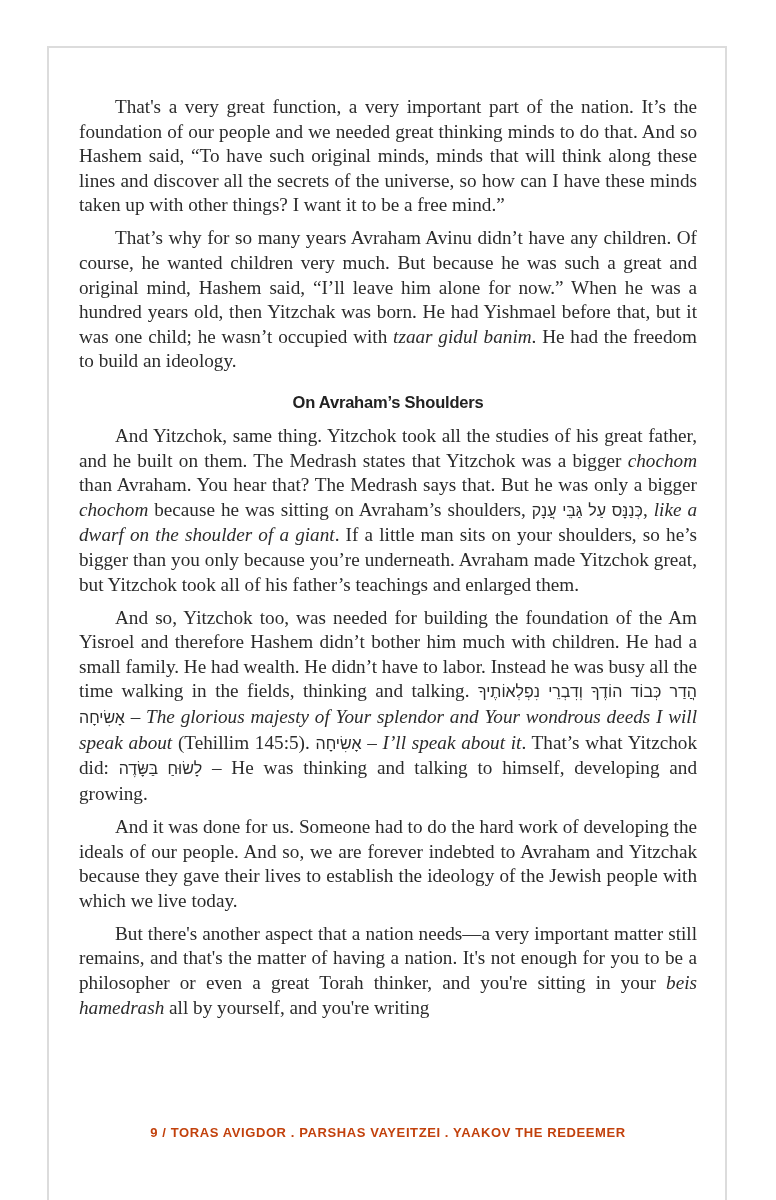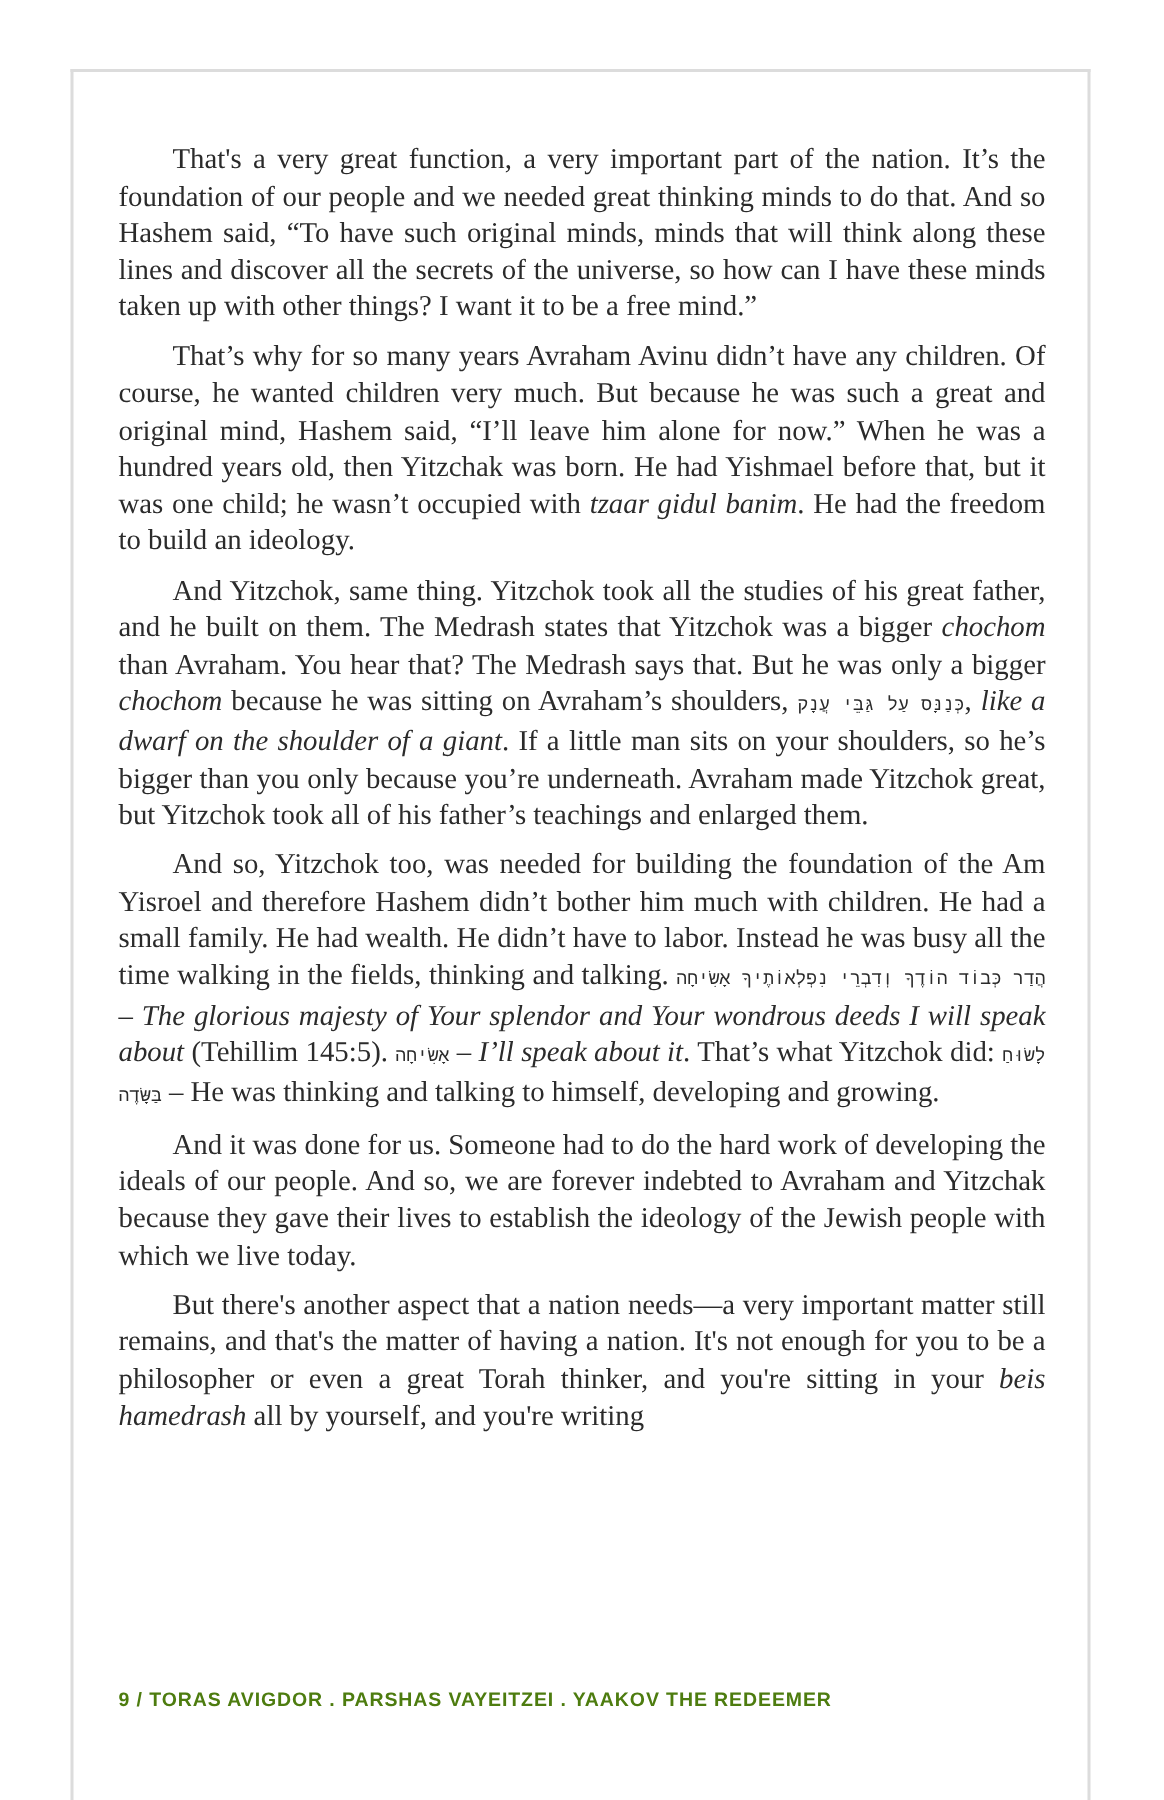--- a/index.html
+++ b/index.html
@@ -35,58 +35,60 @@
     color: #2b2b2b;
     text-align: justify;
   }
   .content p {
     margin: 0 0 8.5px 0;
     text-indent: 36px;
   }
   .content p em {
   }
   .heb {
-    font-family: Liberation Mono, monospace;
-    font-size: 12px;
+    font-family: Liberation Sans, sans-serif;
+    font-size: 16px;
     font-style: normal;
     unicode-bidi: isolate;
   }
   h2.section-heading {
     font-family: "Liberation Sans", "DejaVu Sans", sans-serif;
     font-weight: bold;
     font-size: 16.5px;
     letter-spacing: -0.2px;
     text-align: center;
     color: #222222;
     margin: 17px 0 11px 0;
     line-height: 22px;
     text-indent: 0;
   }
   .footer {
     position: absolute;
     left: 79px;
     width: 618px;
     top: 1125px;
+    text-align: center;
     font-family: "Liberation Sans", "DejaVu Sans", sans-serif;
     font-weight: bold;
     font-size: 13px;
     letter-spacing: 0.6px;
-    color: #4d7c0f;
+    color: #c2410c;
   }
 </style>
 </head>
 <body>
 
 <div class="page-frame"></div>
 
 <div class="content">
   <div>
       <p>That's a very great function, a very important part of the nation. It’s the foundation of our people and we needed great thinking minds to do that. And so Hashem said, “To have such original minds, minds that will think along these lines and discover all the secrets of the universe, so how can I have these minds taken up with other things? I want it to be a free mind.”</p>
       <p>That’s why for so many years Avraham Avinu didn’t have any children. Of course, he wanted children very much. But because he was such a great and original mind, Hashem said, “I’ll leave him alone for now.” When he was a hundred years old, then Yitzchak was born. He had Yishmael before that, but it was one child; he wasn’t occupied with <em>tzaar gidul banim</em>. He had the freedom to build an ideology.</p>
     </div>
+  <h2 class="section-heading">On Avraham’s Shoulders</h2>
   <div>
       <p>And Yitzchok, same thing. Yitzchok took all the studies of his great father, and he built on them. The Medrash states that Yitzchok was a bigger <em>chochom</em> than Avraham. You hear that? The Medrash says that. But he was only a bigger <em>chochom</em> because he was sitting on Avraham’s shoulders, <span class="heb" dir="rtl" lang="he">כְּנַנָּס עַל גַּבֵּי עֲנָק</span>, <em>like a dwarf on the shoulder of a giant</em>. If a little man sits on your shoulders, so he’s bigger than you only because you’re underneath. Avraham made Yitzchok great, but Yitzchok took all of his father’s teachings and enlarged them.</p>
       <p>And so, Yitzchok too, was needed for building the foundation of the Am Yisroel and therefore Hashem didn’t bother him much with children. He had a small family. He had wealth. He didn’t have to labor. Instead he was busy all the time walking in the fields, thinking and talking. <span class="heb" dir="rtl" lang="he">הֲדַר כְּבוֹד הוֹדֶךָ וְדִבְרֵי נִפְלְאוֹתֶיךָ אָשִׂיחָה</span> – <em>The glorious majesty of Your splendor and Your wondrous deeds I will speak about</em> (Tehillim 145:5). <span class="heb" dir="rtl" lang="he">אָשִׂיחָה</span> – <em>I’ll speak about it</em>. That’s what Yitzchok did: <span class="heb" dir="rtl" lang="he">לָשׂוּחַ בַּשָּׂדֶה</span> – He was thinking and talking to himself, developing and growing.</p>
       <p>And it was done for us. Someone had to do the hard work of developing the ideals of our people. And so, we are forever indebted to Avraham and Yitzchak because they gave their lives to establish the ideology of the Jewish people with which we live today.</p>
     </div>
   <div>
       <p>But there's another aspect that a nation needs—a very important matter still remains, and that's the matter of having a nation. It's not enough for you to be a philosopher or even a great Torah thinker, and you're sitting in your <em>beis hamedrash</em> all by yourself, and you're writing</p>
     </div>
 </div>
 

